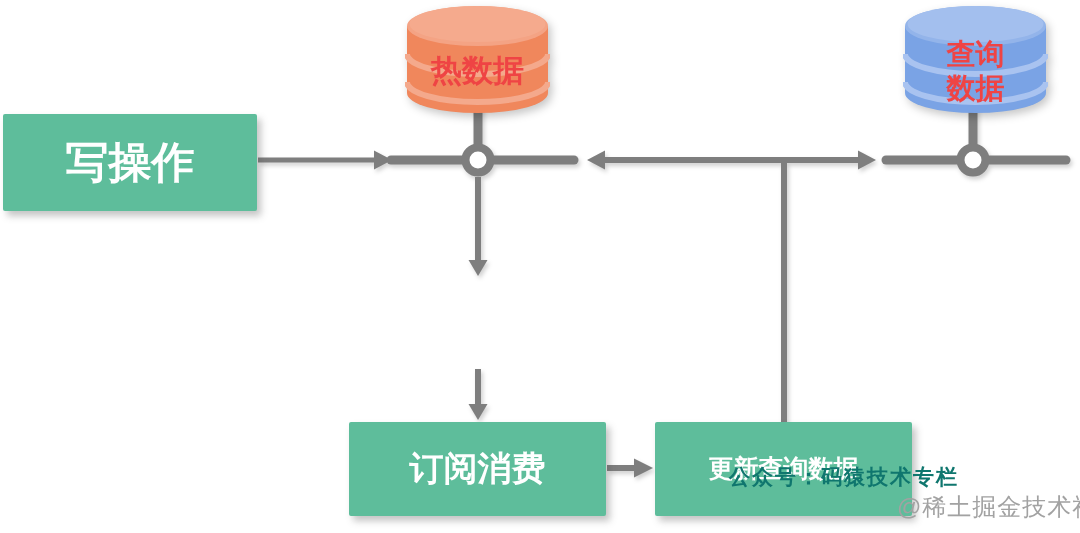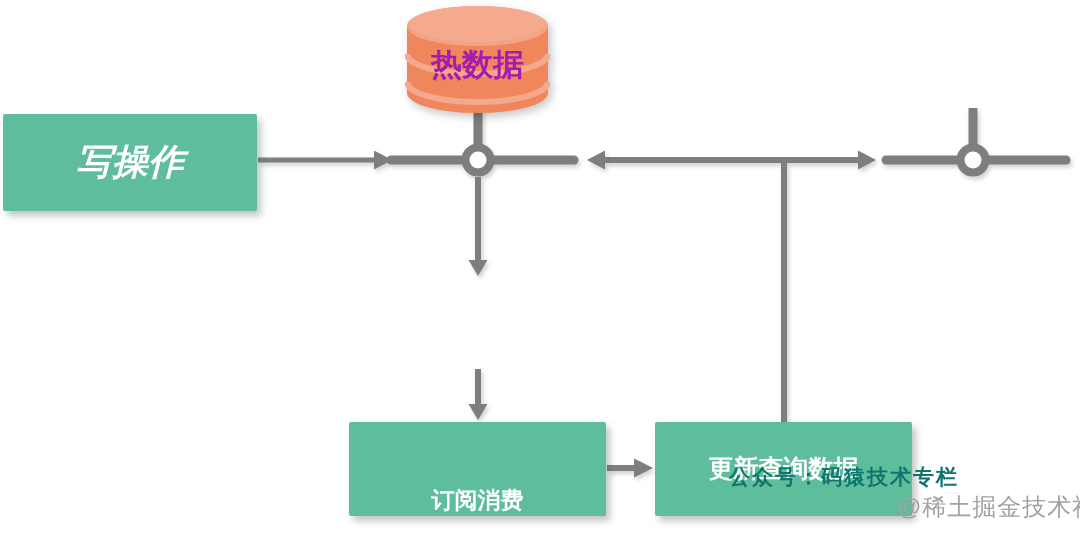--- a/index.html
+++ b/index.html
@@ -53,29 +53,29 @@
     width: 145px;
     height: 114px;
   }
   .cyl svg {
     position: absolute;
     left: 0; top: 0;
     filter: drop-shadow(3px 4px 4px rgba(0,0,0,0.22));
   }
   .cyl-label {
     position: absolute;
-    left: 0; top: 0;
+    left: 0; top: 6px;
     width: 145px; height: 110px;
     display: flex;
     flex-direction: column;
     align-items: center;
     justify-content: center;
     padding-top: 14px;
     box-sizing: border-box;
-    color: #a21caf;
+    color: #ef4444;
     font-weight: 700;
     text-align: center;
     line-height: 1.18;
   }
   
   .wm-red {
     position: absolute;
     left: 729px; top: 463px;
     font-size: 21px;
     font-weight: 700;
@@ -138,43 +138,56 @@
       <line class="ln mid" x1="478" y1="369" x2="478" y2="406"></line>
       <polygon class="ah" points="478,420 468.5,404 487.5,404"></polygon>
     </g>
 
     <g>
       <line class="ln mid" x1="607" y1="468" x2="636" y2="468"></line>
       <polygon class="ah" points="653,468 634,458.5 634,477.5"></polygon>
     </g>
   </svg>
 
-  <div class="gbox" style="left:3px; top:114px; width:254px; height:97px; font-size:36px;font-style:italic;">
+  <div class="gbox" style="left:3px; top:114px; width:254px; height:97px; font-size:43px;">
     <span class="l1">写操作</span>
   </div>
 
 
-  <div class="gbox" style="left:349px; top:422px; width:257px; height:94px; font-size:23px;justify-content:flex-end;">
+  <div class="gbox" style="left:349px; top:422px; width:257px; height:94px; font-size:34px;">
     <span class="l1">订阅消费</span>
   </div>
 
   <div class="gbox" style="left:655px; top:422px; width:257px; height:94px; font-size:25px;">
     <span class="l1">更新查询数据</span>
   </div>
 
   <div class="cyl" style="left:405px; top:3px;">
     <svg width="145" height="114" viewBox="0 0 145 114">
       <path d="M2 23 L2 90 A70.5 20 0 0 0 143 90 L143 23 Z" fill="#f0875c"></path>
       <path d="M2 51 a70.5 20 0 0 0 141 0" stroke="#f4a98c" stroke-width="6" fill="none"></path>
       <path d="M2 79 a70.5 20 0 0 0 141 0" stroke="#f4a98c" stroke-width="6" fill="none"></path>
       <ellipse cx="72.5" cy="23" rx="70.5" ry="20" fill="#f4a384"></ellipse>
       <ellipse cx="72.5" cy="21" rx="68" ry="18" fill="#f5aa8d"></ellipse>
     </svg>
     <div class="cyl-label" style="font-size:31px;">
       <span>热数据</span>
     </div>
   </div>
 
+  <div class="cyl" style="left:903px; top:3px;">
+    <svg width="145" height="114" viewBox="0 0 145 114">
+      <path d="M2 23 L2 90 A70.5 20 0 0 0 143 90 L143 23 Z" fill="#7aa3e5"></path>
+      <path d="M2 51 a70.5 20 0 0 0 141 0" stroke="#a9c3f0" stroke-width="6" fill="none"></path>
+      <path d="M2 79 a70.5 20 0 0 0 141 0" stroke="#a9c3f0" stroke-width="6" fill="none"></path>
+      <ellipse cx="72.5" cy="23" rx="70.5" ry="20" fill="#93b4ea"></ellipse>
+      <ellipse cx="72.5" cy="21" rx="68" ry="18" fill="#a3bfee"></ellipse>
+    </svg>
+    <div class="cyl-label" style="font-size:29px;">
+      <span>查询</span>
+      <span>数据</span>
+    </div>
+  </div>
 
   <div class="wm-red">公众号：码猿技术专栏</div>
   <div class="wm-gray">@稀土掘金技术社区</div>
 
 </div>
 
 </body></html>

